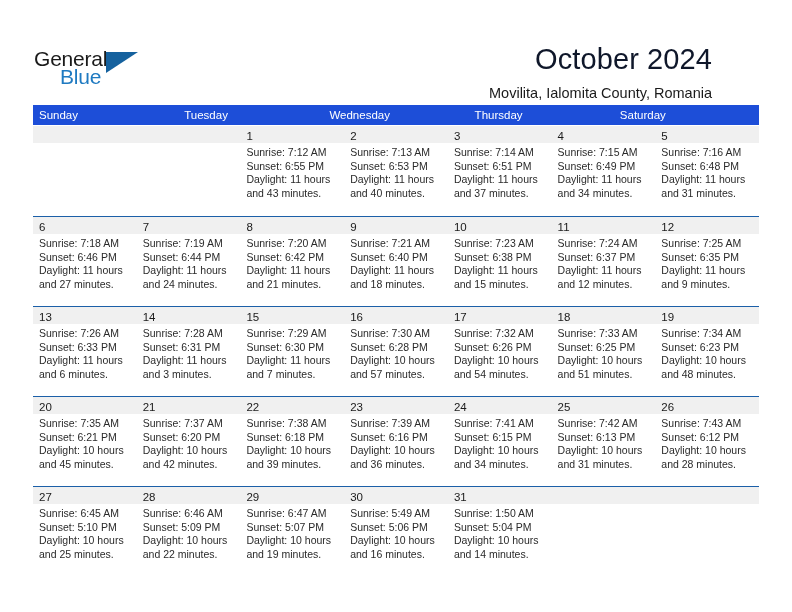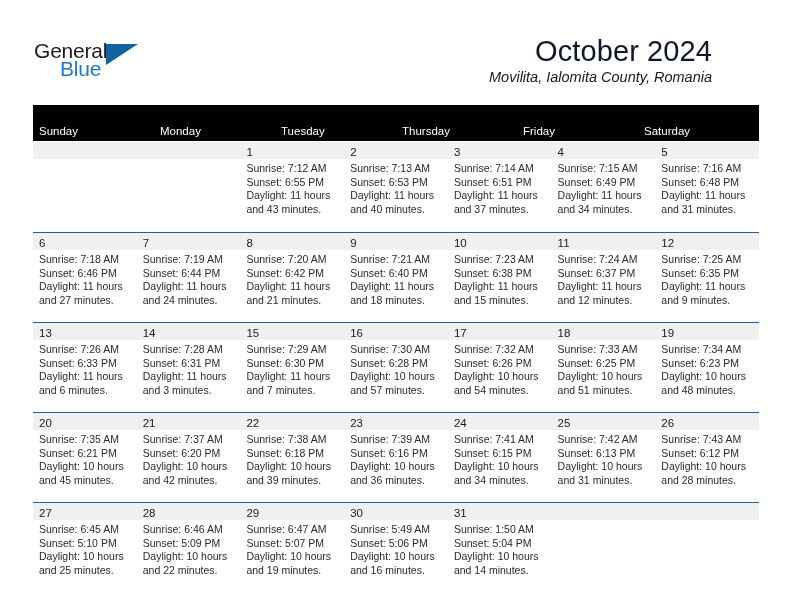--- a/index.html
+++ b/index.html
@@ -19,21 +19,21 @@
     position: relative;
     width: 792px;
     height: 612px;
     box-sizing: border-box;
   }
 
   
   .header {
     position: absolute;
     left: 0;
-    top: 4px;
+    top: 12px;
     width: 748px;
     height: 98px;
   }
   .logo {
     position: absolute;
     left: 34px;
     top: 36px;
     width: 120px;
     height: 46px;
   }
@@ -74,37 +74,37 @@
     text-align: right;
   }
   .cal-title {
     font-size: 29px;
     font-weight: normal;
     color: #0f172a;
     line-height: 34px;
     letter-spacing: 0.1px;
   }
   .cal-subtitle {
+    margin-top: 8px;
     font-size: 14.5px;
     color: #1a1a1a;
     line-height: 18px;
-    font-style: italic;
   }
 
   
   .calendar {
     position: absolute;
     left: 33px;
     top: 105px;
     width: 726px;
   }
   .weekday-row {
     display: flex;
-    background: #000000;
-    height: 36px;
+    background: #1d4ed8;
+    height: 20px;
     align-items: flex-end;
   }
   .weekday {
     flex: 1 1 0;
     color: #ffffff;
     font-size: 11.5px;
     line-height: 20px;
     padding-left: 6px;
     box-sizing: border-box;
     overflow: hidden;
@@ -165,24 +165,23 @@
       <div class="cal-title">October 2024</div>
       <div class="cal-subtitle">Movilita, Ialomita County, Romania</div>
     </div>
 
   </div>
 
   <div class="calendar">
 
     <div class="weekday-row">
       <div class="weekday">Sunday</div>
-      <div class="weekday">Monday</div>
       <div class="weekday">Tuesday</div>
+      <div class="weekday">Wednesday</div>
       <div class="weekday">Thursday</div>
-      <div class="weekday">Friday</div>
       <div class="weekday">Saturday</div>
     </div>
 
     <div id="weeks-container">
         <div class="week-row first">
           <div class="day-cell">
             <div class="day-num-band"><span class="day-num"></span></div>
             <div class="day-body"></div>
           </div>
           <div class="day-cell">

